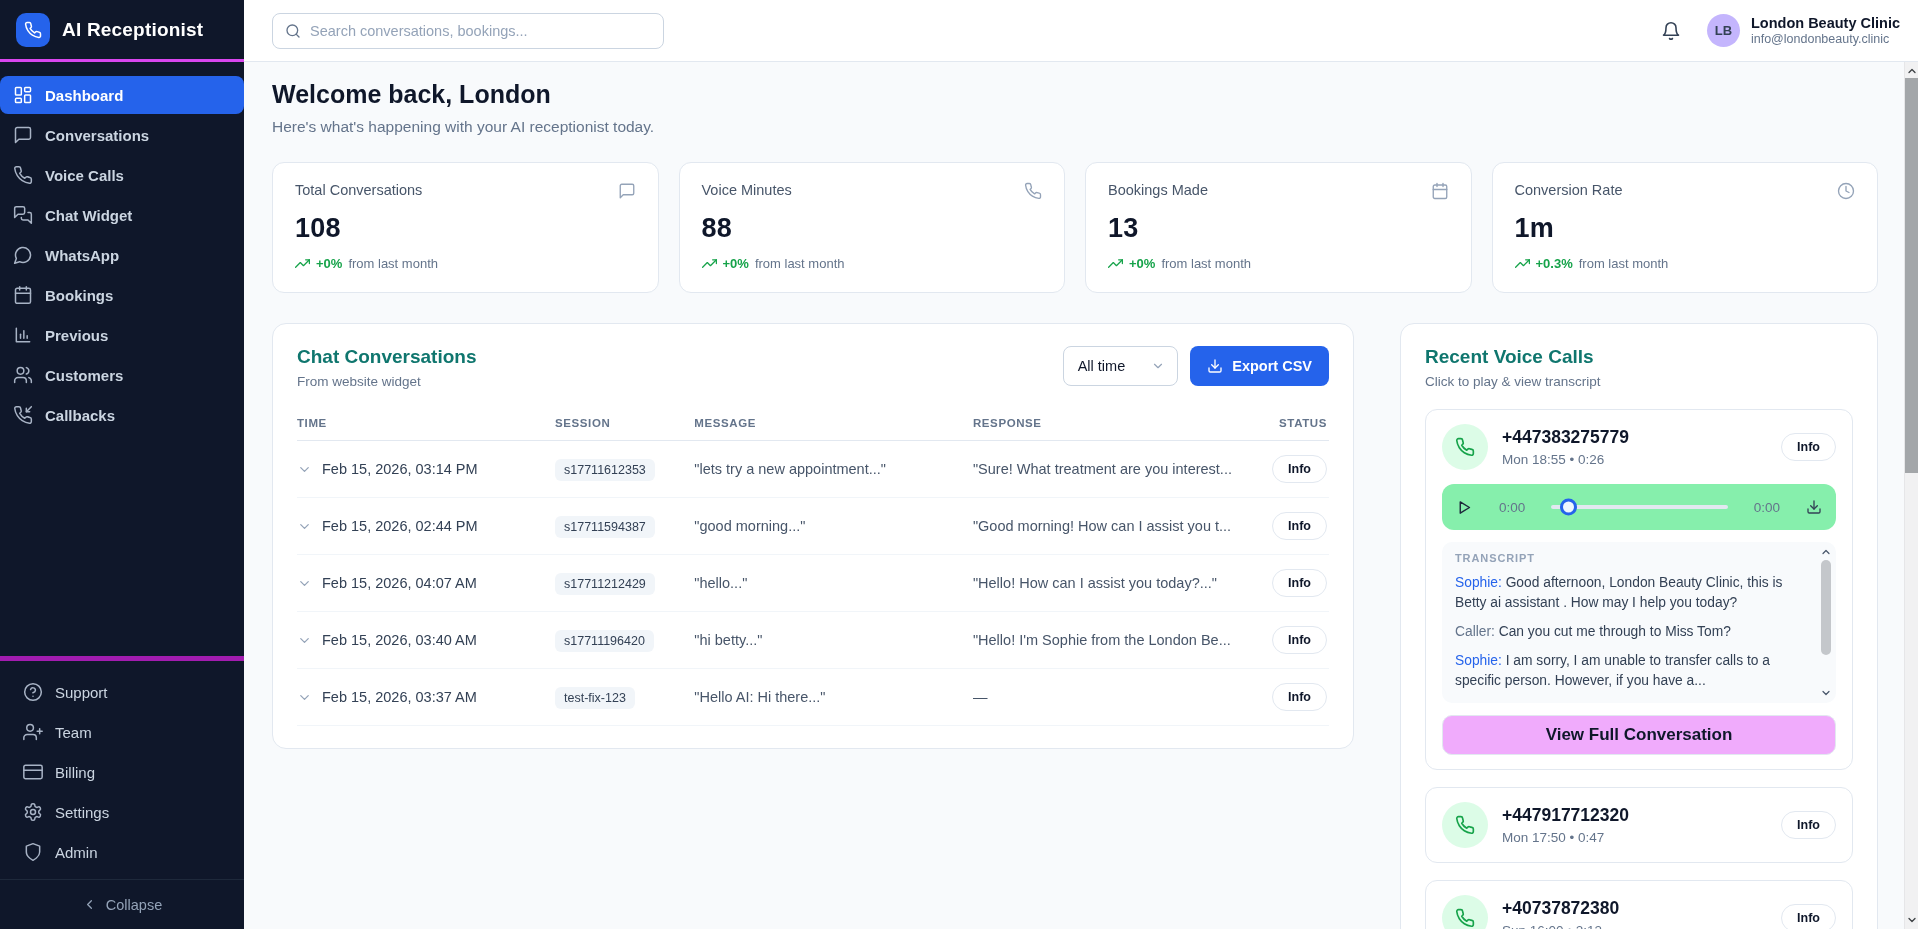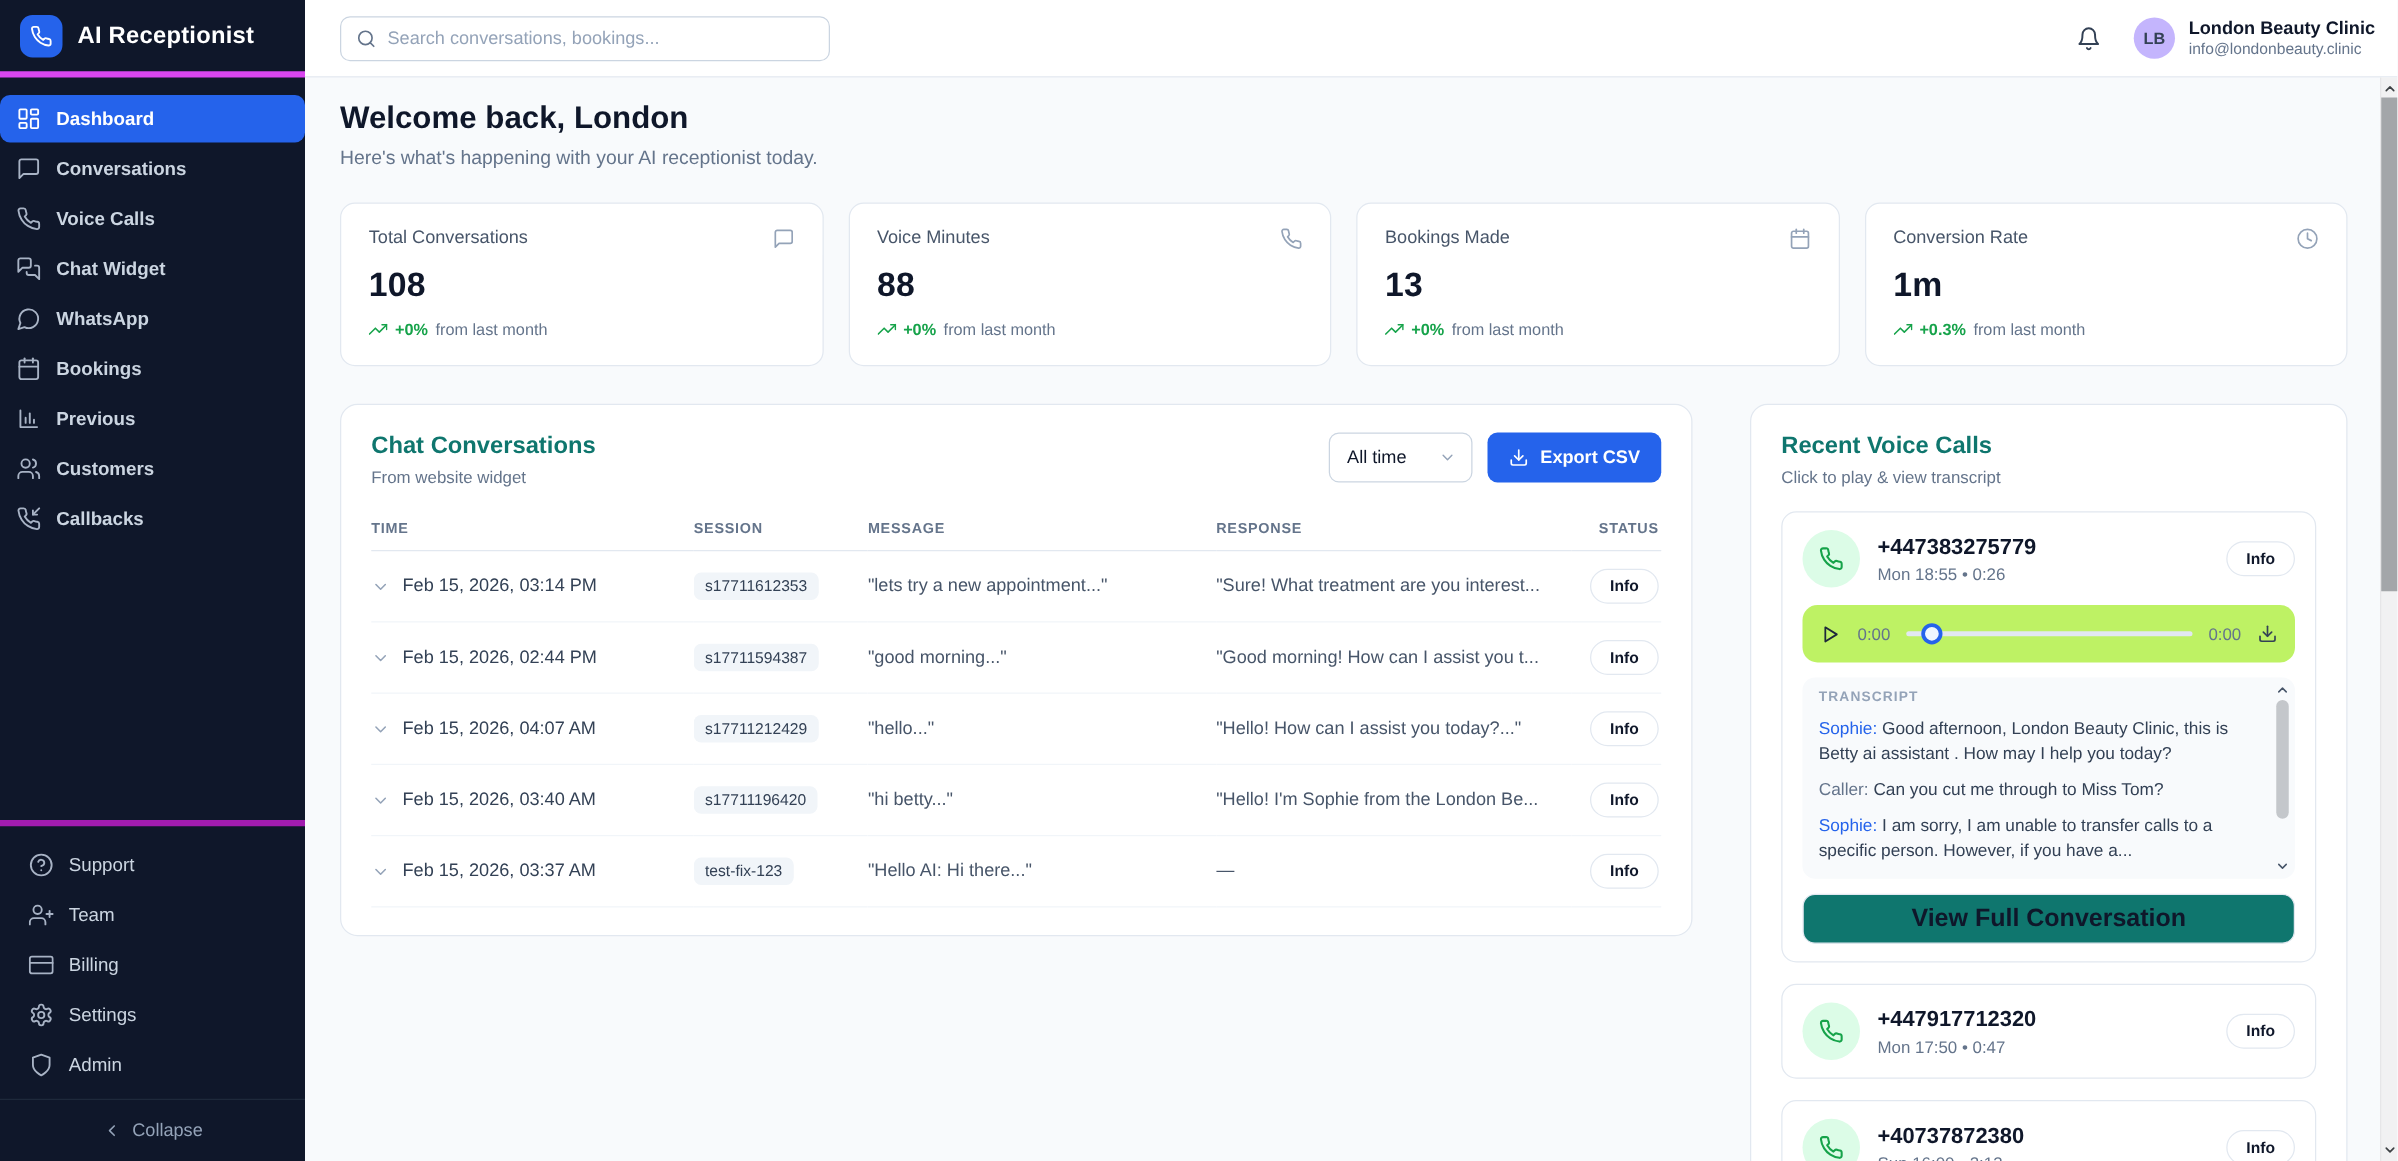--- a/index.html
+++ b/index.html
@@ -2,21 +2,21 @@
 <html><head>
 <meta charset="utf-8">
 <style>
   * { box-sizing: border-box; margin: 0; padding: 0; }
   html,body { width:1918px; height:929px; overflow:hidden; }
   body { font-family:"Liberation Sans", sans-serif; background:#f8fafc; color:#0f172a; display:flex; }
   svg { display:block; }
 
   
   .sidebar { width:244px; flex:0 0 244px; height:100%; background:#0f172a; color:#cbd5e1; display:flex; flex-direction:column; }
-  .logo-row { display:flex; align-items:center; gap:12px; padding:14px 16px; height:62px; border-bottom:5px solid #d946ef; }
+  .logo-row { display:flex; align-items:center; gap:12px; padding:14px 16px; height:62px; border-bottom:3px solid #d946ef; }
   .logo-badge { width:34px; height:34px; border-radius:10px; background:#2563eb; display:flex; align-items:center; justify-content:center; color:#fff; flex:0 0 34px; }
   .logo-title { font-size:19px; font-weight:700; color:#fff; letter-spacing:.2px; }
   .nav { padding:12px 0 6px;font-weight:bold; }
   .nav-item { display:flex; align-items:center; gap:12px; padding:9px 13px; margin:2px 0; border-radius:8px; font-size:15px; cursor:pointer; color:#cbd5e1; }
   .nav-item .nicon { color:#a8b3c5; width:20px; height:20px; flex:0 0 20px; }
   .nav-item.active { background:#2563eb; color:#fff; }
   .nav-item.active .nicon { color:#fff; }
   .sidebar-bottom { margin-top:auto; border-top:5px solid #a21caf; padding:10px 10px 6px; }
   .collapse-row { border-top:1px solid #1e293b; height:50px; display:flex; align-items:center; justify-content:center; gap:9px; color:#94a3b8; font-size:14.5px; cursor:pointer; }
 
@@ -77,36 +77,36 @@
   .pager-btn.disabled { color:#94a3b8; }
 
   
   .call-card { border:1px solid #e2e8f0; border-radius:12px; padding:14px 16px; margin-top:17px; }
   .call-card:first-of-type { margin-top:20px; }
   .call-head { display:flex; align-items:center; gap:14px; cursor:pointer; }
   .call-avatar { width:46px; height:46px; border-radius:50%; background:#dcfce7; color:#16a34a; display:flex; align-items:center; justify-content:center; flex:0 0 46px; }
   .call-number { font-size:17.5px; font-weight:700; color:#0f172a; }
   .call-meta { font-size:13.5px; color:#64748b; margin-top:4px; }
   .call-head .pill-btn { margin-left:auto; }
-  .player { margin-top:14px; background:#bef264; border-radius:12px; height:46px; display:flex; align-items:center; gap:13px; padding:0 14px; }
+  .player { margin-top:14px; background:#86efac; border-radius:12px; height:46px; display:flex; align-items:center; gap:26px; padding:0 14px; }
   .play-btn { background:none; border:none; color:#1e293b; cursor:pointer; }
   .ptime { font-size:13.5px; color:#64748b; }
   .ptrack { flex:1; height:4px; background:#e2e8f0; border-radius:2px; position:relative; cursor:pointer; }
   .pthumb { position:absolute; left:5%; top:50%; transform:translateY(-50%); width:17px; height:17px; border-radius:50%; background:#eff6ff; border:3px solid #2563eb; }
   .dl-btn { background:none; border:none; color:#334155; cursor:pointer; }
   .transcript { position:relative; margin-top:12px; background:#f8fafc; border-radius:10px; padding:10px 28px 12px 13px; }
   .transcript-label { font-size:11px; font-weight:700; color:#94a3b8; letter-spacing:.9px; }
   .tline { font-size:13.8px; line-height:1.45; color:#334155; margin-top:9px; }
   .speaker-blue { color:#2563eb; }
   .speaker-gray { color:#64748b; }
   .t-scrollbar { position:absolute; top:4px; right:3px; bottom:4px; width:14px; display:flex; flex-direction:column; align-items:center; cursor:pointer; }
   .t-scrollbar .sb-arrow { color:#475569; flex:0 0 12px; }
   .t-thumb { width:10px; background:#c4c7cb; border-radius:6px; margin-top:2px; height:62%; }
   .t-spacer { flex:1; }
-  .view-full-btn { margin-top:12px; width:100%; height:40px; background:#0f766e; border:1px solid #e2e8f0; border-radius:10px; font-size:20px; font-weight:600; color:#0f172a; font-family:inherit; cursor:pointer; }
+  .view-full-btn { margin-top:12px; width:100%; height:40px; background:#f0abfc; border:1px solid #e2e8f0; border-radius:10px; font-size:17px; font-weight:600; color:#0f172a; font-family:inherit; cursor:pointer; }
 
   
   .page-scrollbar { flex:0 0 14px; background:#f1f1f2; border-left:1px solid #e6e6e8; position:relative; cursor:pointer; }
   .ps-arrow { position:absolute; left:50%; transform:translateX(-50%); color:#3c4043; }
   .ps-arrow.up { top:3px; }
   .ps-arrow.down { bottom:3px; }
   .ps-thumb { position:absolute; left:0; right:0; top:16px; height:395px; background:#a3a6a9; }
 </style>
 </head>
 <body>

